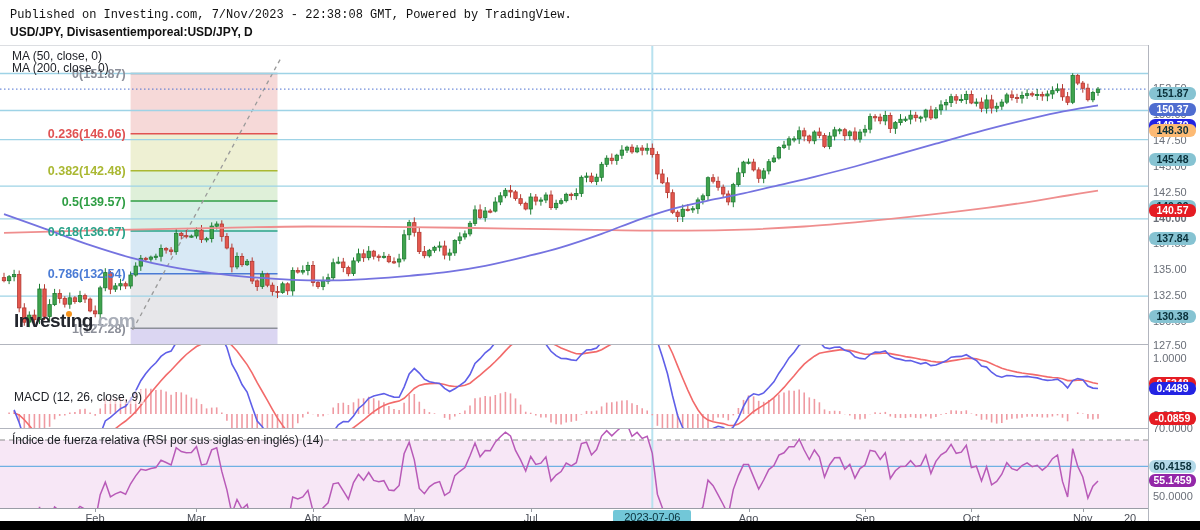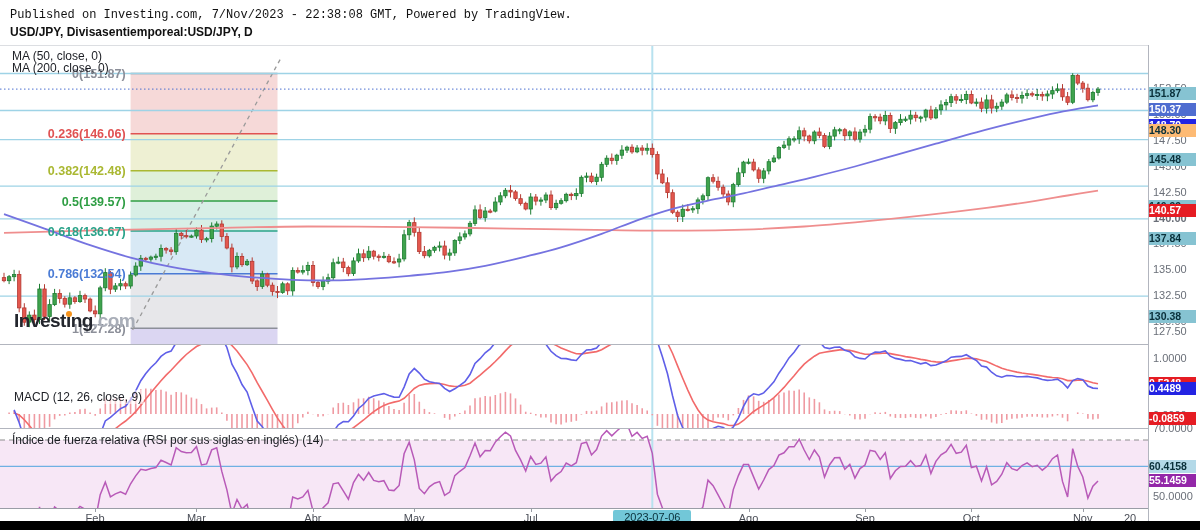--- a/index.html
+++ b/index.html
@@ -17,22 +17,22 @@
   #axisborder{left:1148px;top:45px;width:1px;height:476px;background:#b2b5be;}
   .ind-label{font-size:12px;color:#1c1e24;white-space:nowrap;}
   #ma50lbl{left:12px;top:49px;}
   #ma200lbl{left:12px;top:61px;}
   #macdlbl{left:12px;top:350px;background:rgba(255,255,255,.55);padding:0 2px;margin-top:40px;}
   #rsilbl{left:12px;top:433px;}
   #watermark{left:14px;top:310px;font-size:19px;font-weight:bold;color:#23262d;letter-spacing:-0.5px;}
   #watermark .suffix{color:#a9aeb8;font-weight:bold;}
   #wmdot{left:66px;top:311px;width:6px;height:6px;border-radius:50%;}
   .ytick{left:1153px;width:43px;font-size:11px;color:#6a6f78;text-align:left;}
-  .badge{left:1149px;width:47px;font-size:10.5px;font-weight:bold;text-align:left;
-         border-radius:0;line-height:13px;height:13px;}
+  .badge{left:1149px;width:47px;font-size:10.5px;font-weight:bold;text-align:center;
+         border-radius:6px;line-height:13px;height:13px;}
   .xlabel{top:512px;font-size:11px;color:#4a4e57;text-align:center;width:40px;}
   .xtick{top:508px;width:1px;height:4px;background:#9a9da6;}
   #datebadge{top:510px;height:14px;line-height:14px;font-size:11px;color:#09303a;
              text-align:center;border-radius:2px;font-weight:normal;}
   #yrlabel{left:1124px;top:512px;font-size:11px;color:#4a4e57;}
   #blackbar{left:0;top:521px;width:1200px;height:9px;background:#000;}
 </style>
 </head>
 <body>
 
@@ -792,21 +792,21 @@
     <div class="abs ytick" style="top: 37px; left: 5px;">152.50</div>
     <div class="abs ytick" style="top: 62.9px; left: 5px;">150.00</div>
     <div class="abs ytick" style="top: 88.8px; left: 5px;">147.50</div>
     <div class="abs ytick" style="top: 114.7px; left: 5px;">145.00</div>
     <div class="abs ytick" style="top: 140.6px; left: 5px;">142.50</div>
     <div class="abs ytick" style="top: 166.5px; left: 5px; font-weight: bold;">140.00</div>
     <div class="abs ytick" style="top: 192.4px; left: 5px;">137.50</div>
     <div class="abs ytick" style="top: 218.3px; left: 5px;">135.00</div>
     <div class="abs ytick" style="top: 244.2px; left: 5px;">132.50</div>
     <div class="abs ytick" style="top: 270.1px; left: 5px;">130.00</div>
-    <div class="abs ytick" style="top: 280px; left: 5px;">127.50</div>
+    <div class="abs ytick" style="top: 294px; left: 5px;">127.50</div>
     <div class="abs ytick" style="top: 307px; left: 5px;">1.0000</div>
     <div class="abs ytick" style="top: 364px; left: 5px;">0.0000</div>
     <div class="abs ytick" style="top: 377px; left: 5px;">70.0000</div>
     <div class="abs ytick" style="top: 445px; left: 5px;">50.0000</div>
     <div class="abs badge" style="top: 42.0268px; left: 1px; background: rgb(134, 195, 210); color: rgb(9, 48, 58);">151.87</div>
     <div class="abs badge" style="top: 57.5668px; left: 1px; background: rgb(79, 109, 208); color: rgb(255, 255, 255);">150.37</div>
     <div class="abs badge" style="top: 73.9356px; left: 1px; background: rgb(35, 35, 227); color: rgb(255, 255, 255);">148.79</div>
     <div class="abs badge" style="top: 79.012px; left: 1px; background: #fdba74; color: rgb(9, 48, 58);">148.30</div>
     <div class="abs badge" style="top: 108.227px; left: 1px; background: rgb(134, 195, 210); color: rgb(9, 48, 58);">145.48</div>
     <div class="abs badge" style="top: 154.744px; left: 1px; background: rgb(134, 195, 210); color: rgb(9, 48, 58);">140.99</div>

